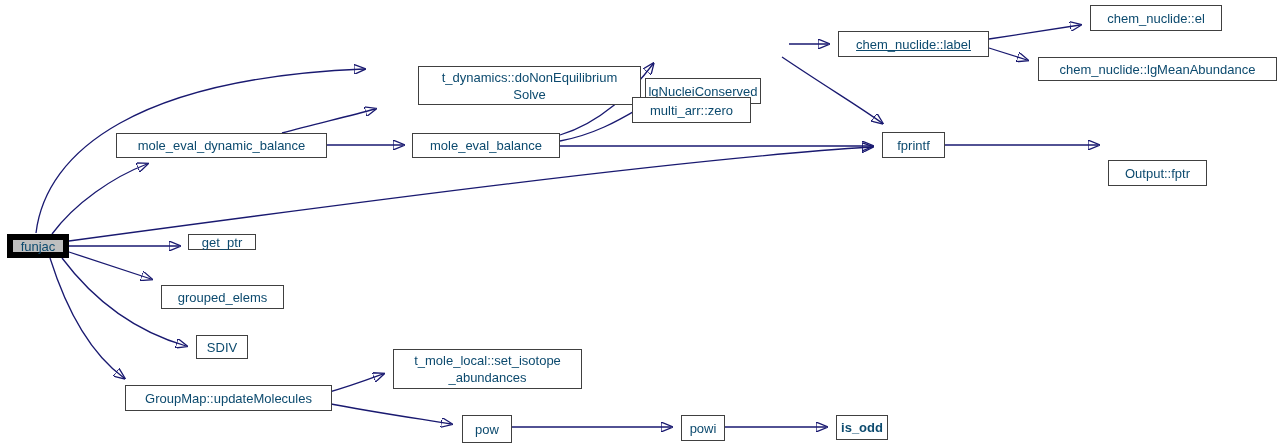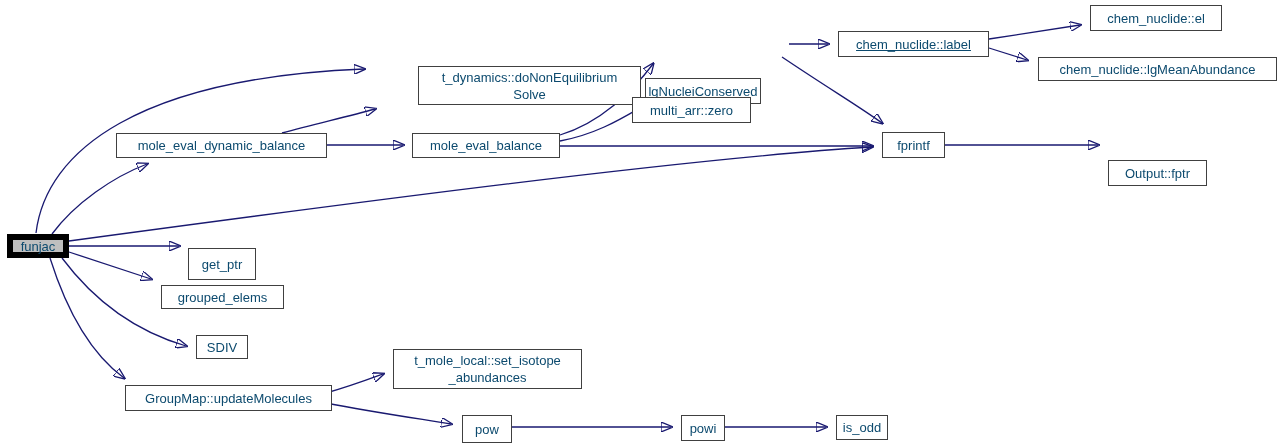--- a/index.html
+++ b/index.html
@@ -92,30 +92,30 @@
   <div class="node" style="left:838px; top:31px; width:151px; height:26px;text-decoration:underline;">chem_nuclide::label</div>
 
   <div class="node" style="left:1090px; top:5px; width:132px; height:26px;">chem_nuclide::el</div>
 
   <div class="node" style="left:1038px; top:57px; width:239px; height:24px;">chem_nuclide::lgMeanAbundance</div>
 
   <div class="node" style="left:882px; top:132px; width:63px; height:26px;">fprintf</div>
 
   <div class="node" style="left:1108px; top:132px; width:99px; height:26px;margin-top:28px;">Output::fptr</div>
 
-  <div class="node" style="left:188px; top:248px; width:68px; height:32px;">get_ptr</div>
+  <div class="node" style="left:188px; top:234px; width:68px; height:16px;">get_ptr</div>
 
   <div class="node" style="left:161px; top:285px; width:123px; height:24px;text-align:center;">grouped_elems</div>
 
   <div class="node" style="left:196px; top:335px; width:52px; height:24px;">SDIV</div>
 
   <div class="node" style="left:125px; top:385px; width:207px; height:26px;">GroupMap::updateMolecules</div>
 
   <div class="node" style="left:393px; top:349px; width:189px; height:40px;">t_mole_local::set_isotope
 _abundances</div>
 
   <div class="node" style="left:462px; top:415px; width:50px; height:28px;">pow</div>
 
   <div class="node" style="left:681px; top:415px; width:44px; height:26px;">powi</div>
 
-  <div class="node" style="left:836px; top:415px; width:52px; height:25px;">is_odd</div>
+  <div class="node" style="left:836px; top:415px; width:52px; height:25px;font-weight:bold;">is_odd</div>
 
 </div>
 
 </body></html>

